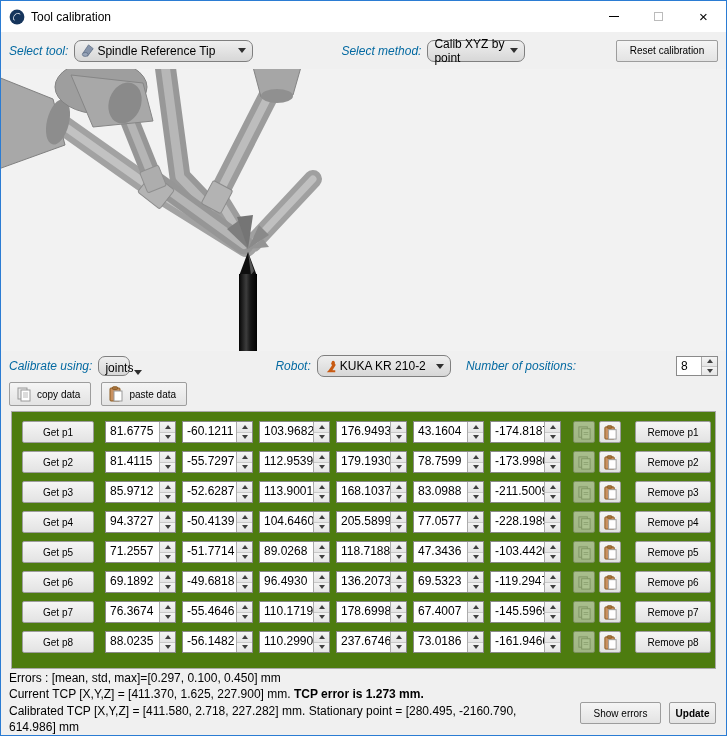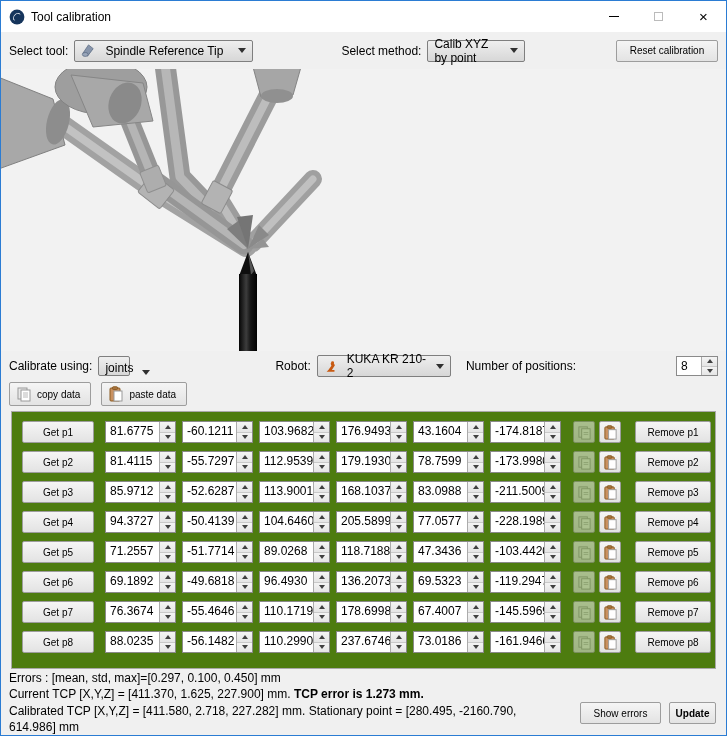--- a/index.html
+++ b/index.html
@@ -20,32 +20,32 @@
   .close-glyph { font-size:15px; color:#000; line-height:1; }
   
   .btn {
     background: linear-gradient(180deg,#f5f5f5,#e3e3e3);
     border: 1px solid #9d9d9d; border-radius:2px;
     font-family:"Liberation Sans",sans-serif; font-size:10px; color:#000;
     display:inline-flex; align-items:center; justify-content:center; cursor:pointer;
   }
   .combo {
     background: linear-gradient(180deg,#efefef,#d7d7d7);
-    border:1px solid #7f7f7f; border-radius:2px;
-    display:inline-flex; align-items:center; cursor:pointer; padding:0 6px; gap:9px;
+    border:1px solid #7f7f7f; border-radius:7px;
+    display:inline-flex; align-items:center; cursor:pointer; padding:0 6px; gap:1px;
   }
   .combo .arrow { margin-left:auto; width:0; height:0; border-left:4px solid transparent; border-right:4px solid transparent; border-top:5px solid #303030; }
   .spin { display:flex; background:#fff; border:1px solid #8a8a8a; height:22px; }
   .spin .val { flex:1; padding:2px 0 0 4px; font-size:12px; overflow:hidden; white-space:nowrap; }
   .spin .arrows { width:16px; display:flex; flex-direction:column; border-left:1px solid #ababab; }
   .spin .sp { flex:1; background:linear-gradient(180deg,#f4f4f4,#e5e5e5); display:flex; align-items:center; justify-content:center; cursor:pointer; }
   .spin .sp + .sp { border-top:1px solid #c9c9c9; }
   .tri-up { width:0; height:0; border-left:3px solid transparent; border-right:3px solid transparent; border-bottom:4px solid #404040; }
   .tri-dn { width:0; height:0; border-left:3px solid transparent; border-right:3px solid transparent; border-top:4px solid #404040; }
-  .lbl { color:#000000; }
+  .lbl { color:#0369a1;font-style:italic; }
   
   .toolbar { position:absolute; top:31px; left:0; right:0; height:37px; background:#f0f0f0; display:flex; align-items:center; }
   .viewport { position:absolute; top:68px; left:0; width:725px; height:282px; background:#f2f2f2; cursor:grab; }
   .controls-row { position:absolute; top:352px; left:0; right:0; height:26px; display:flex; align-items:center; }
   .cp-row { position:absolute; top:380px; left:8px; height:26px; display:flex; align-items:center; gap:10px; }
   .groupbox { position:absolute; top:410px; left:10px; width:705px; height:258px; border:1px solid #a9a9a9; background:#4d7c0f; padding:9px 0 0 10px; }
   .trow { display:flex; align-items:center; height:22px; margin-bottom:8px; }
   .getbtn { width:72px; height:22px; }
   .trow .spin { width:71px; margin-left:6px; }
   .trow .spin:first-of-type { margin-left:11px; }

